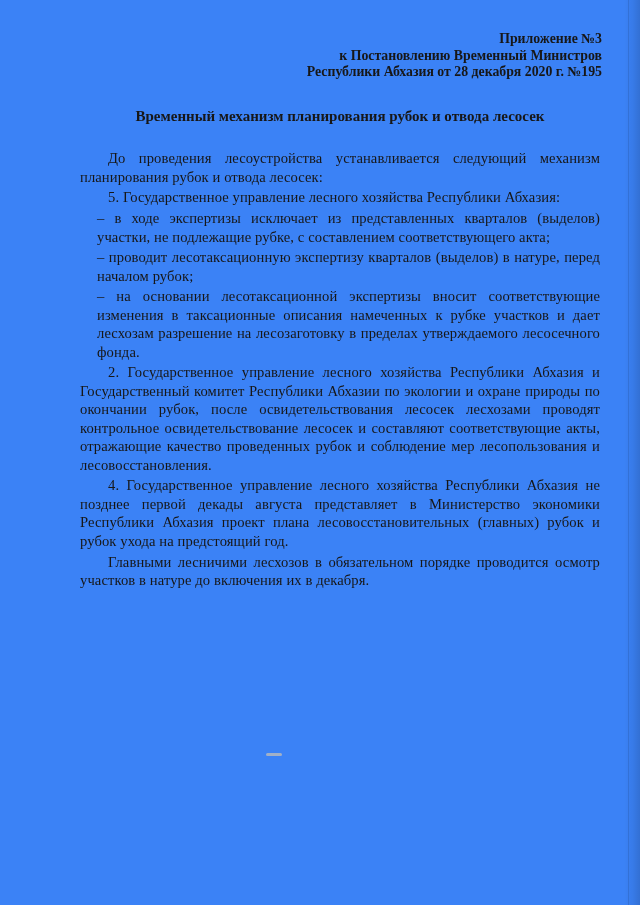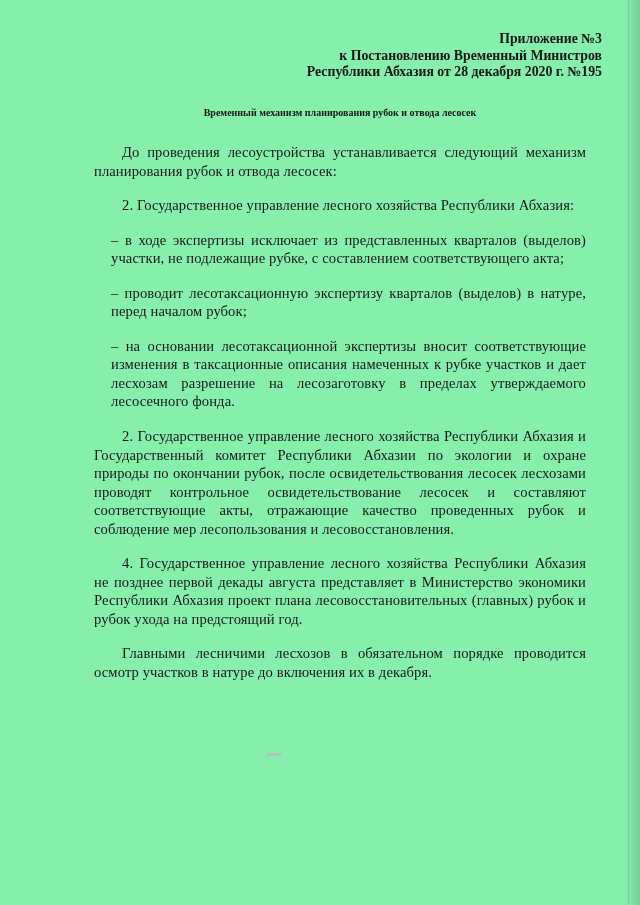--- a/index.html
+++ b/index.html
@@ -7,21 +7,21 @@
   body {
     width: 640px;
     height: 905px;
     background: #e9e9e9;
     font-family: "Liberation Serif", "DejaVu Serif", serif;
   }
   .page {
     position: relative;
     width: 640px;
     height: 905px;
-    background: #86efac;
+    background: #3b82f6;
     color: #171717;
     overflow: hidden;
   }
   
   .scan-edge {
     position: absolute;
     top: 0; right: 0;
     width: 16px; height: 100%;
     background: linear-gradient(to right, rgba(0,0,0,0) 0%, rgba(0,0,0,0.06) 55%, rgba(0,0,0,0.14) 100%);
     pointer-events: none;
@@ -52,53 +52,53 @@
   .header-block {
     text-align: right;
     font-weight: bold;
     font-size: 13.8px;
     line-height: 1.2;
   }
   .header-block div { margin: 0; }
   .doc-title {
     text-align: center;
     font-weight: bold;
-    font-size: 10px;
+    font-size: 15px;
     line-height: 1.25;
     margin-top: 26px;
   }
   .body-text {
     margin-top: 24px;
     font-size: 14.6px;
     line-height: 1.27;
     text-align: justify;
     letter-spacing: 0.1px;
   }
-  .body-text p { margin: 16px; }
+  .body-text p { margin: 2px; }
   .body-text p.indent { text-indent: 28px; }
   .body-text p.dash { padding-left: 17px; }
 </style>
 </head>
 <body>
 
 <div class="page">
 
   <div class="content">
 
     <div class="header-block">
       <div>Приложение №3</div>
       <div>к Постановлению Временный Министров</div>
       <div>Республики Абхазия от 28 декабря 2020 г. №195</div>
     </div>
 
     <div class="doc-title">Временный механизм планирования рубок и отвода лесосек</div>
 
     <div class="body-text">
       <p class="indent">До проведения лесоустройства устанавливается следующий механизм планирования рубок и отвода лесосек:</p>
-      <p class="indent">2. Государственное управление лесного хозяйства Республики Абхазия:</p>
+      <p class="indent">5. Государственное управление лесного хозяйства Республики Абхазия:</p>
       <p class="dash">– в ходе экспертизы исключает из представленных кварталов (выделов) участки, не подлежащие рубке, с составлением соответствующего акта;</p>
       <p class="dash">– проводит лесотаксационную экспертизу кварталов (выделов) в натуре, перед началом рубок;</p>
       <p class="dash">– на основании лесотаксационной экспертизы вносит соответствующие изменения в таксационные описания намеченных к рубке участков и дает лесхозам разрешение на лесозаготовку в пределах утверждаемого лесосечного фонда.</p>
       <p class="indent">2. Государственное управление лесного хозяйства Республики Абхазия и Государственный комитет Республики Абхазии по экологии и охране природы по окончании рубок, после освидетельствования лесосек лесхозами проводят контрольное освидетельствование лесосек и составляют соответствующие акты, отражающие качество проведенных рубок и соблюдение мер лесопользования и лесовосстановления.</p>
       <p class="indent">4. Государственное управление лесного хозяйства Республики Абхазия не позднее первой декады августа представляет в Министерство экономики Республики Абхазия проект плана лесовосстановительных (главных) рубок и рубок ухода на предстоящий год.</p>
       <p class="indent">Главными лесничими лесхозов в обязательном порядке проводится осмотр участков в натуре до включения их в декабря.</p>
     </div>
 
   </div>
 

